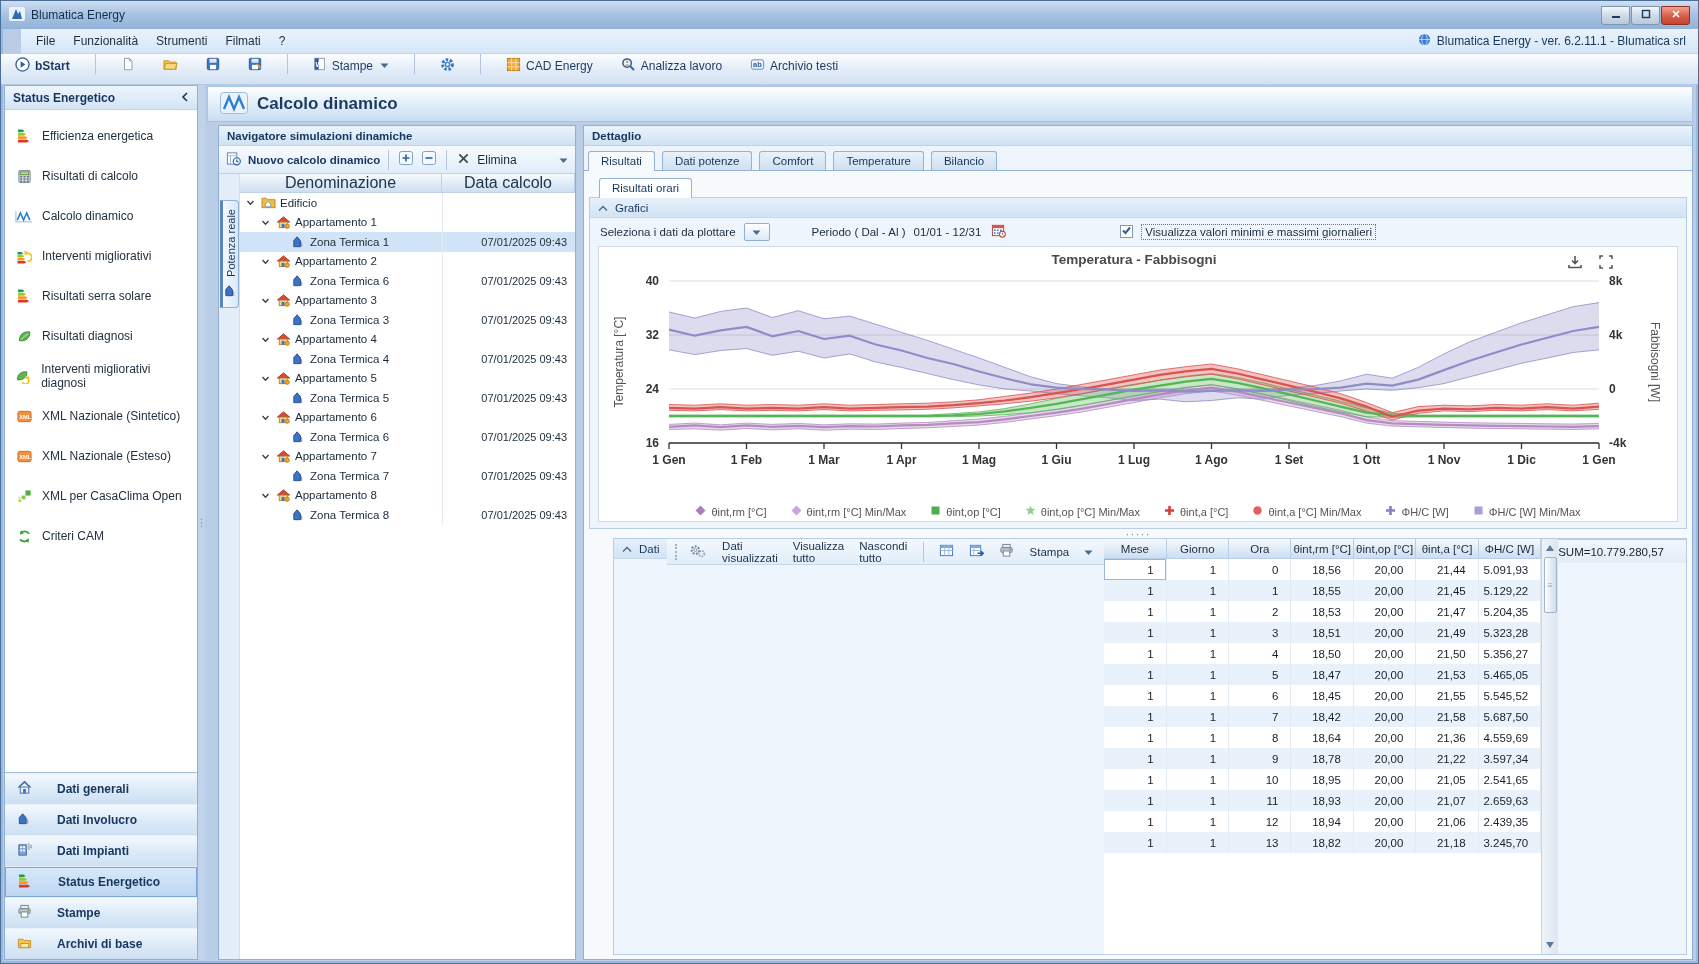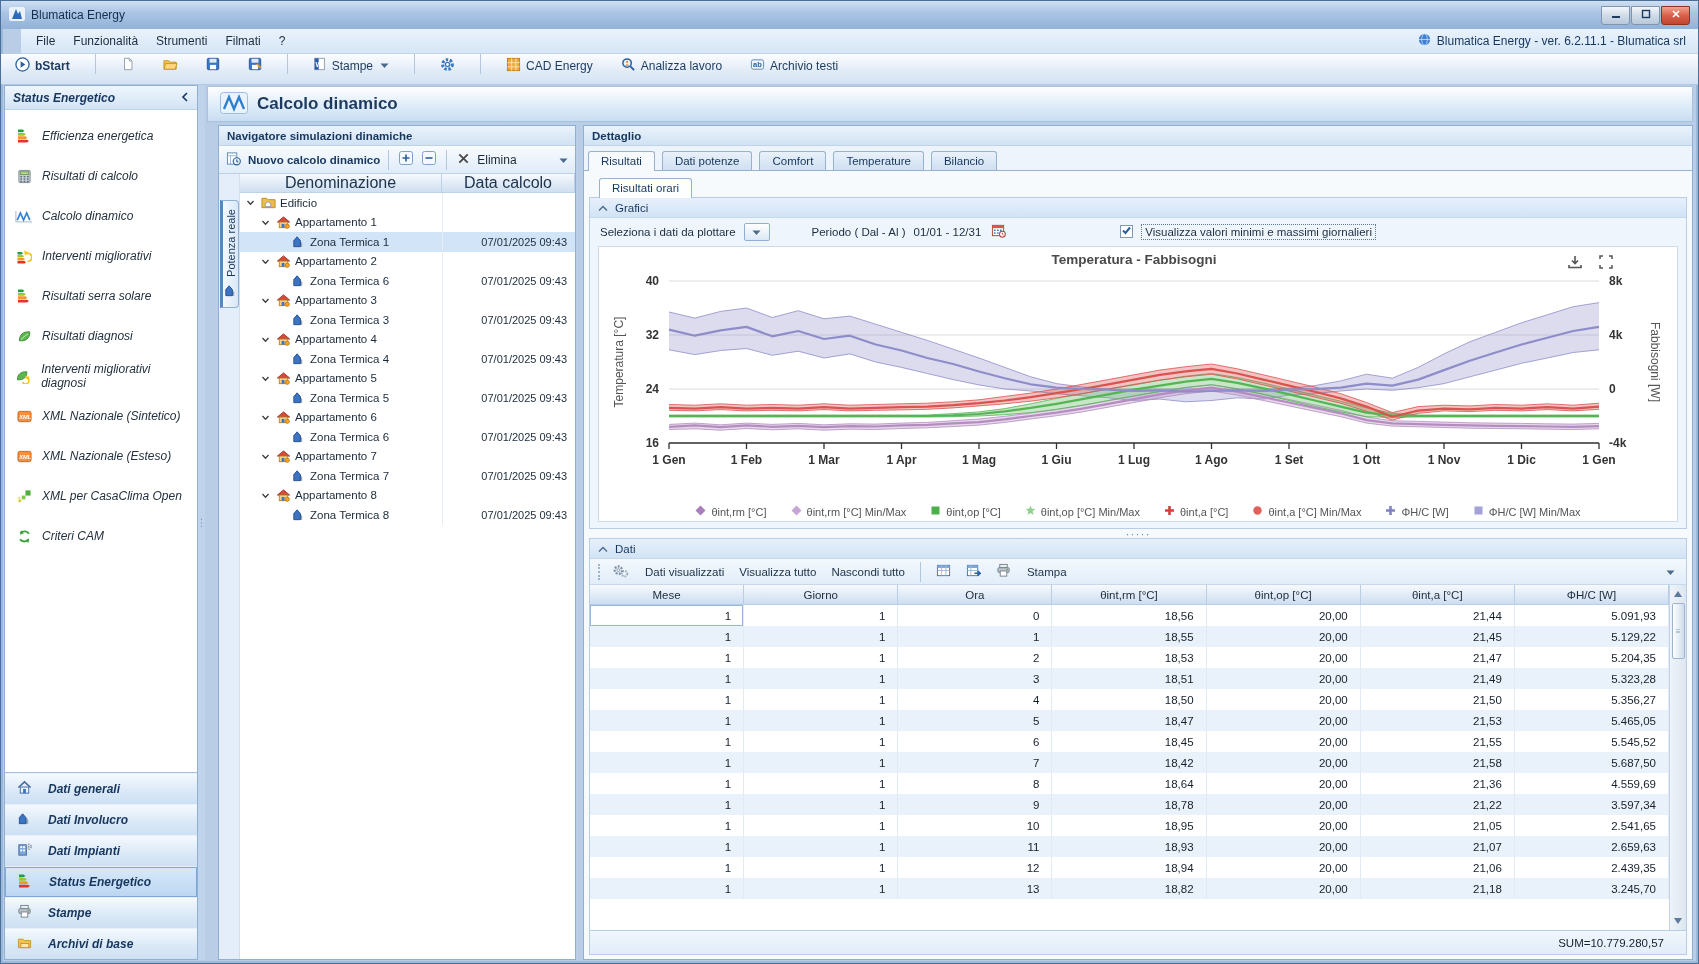--- a/index.html
+++ b/index.html
@@ -30,29 +30,29 @@
   .tbtn { display:flex; align-items:center; gap:5px; padding:3px 6px; border-radius:3px; color:#1d3a5e; }
   .tbtn.bold { font-weight:bold; }
   .tsep { width:1px; height:20px; background:#b2c6dc; margin:0 3px; }
   .caret { display:inline-flex; margin-left:2px; }
 
   
   .main { position:absolute; top:84px; left:3px; right:3px; bottom:3px; display:flex; }
 
   
   .sidebar { width:201px; display:flex; flex-direction:column; background:#fff;
-    border:1px solid #8fafd4;font-style:italic; }
+    border:1px solid #8fafd4; }
   .side-header { height:24px; flex:0 0 24px; display:flex; align-items:center; justify-content:space-between;
     padding:0 8px; font-weight:bold; color:#17365d;
     background:linear-gradient(#eef5fd,#d3e4f5); border-bottom:1px solid #bed2e8; }
   .side-list { flex:1 1 auto; overflow:hidden; padding-top:6px; }
   .side-item { height:40px; display:flex; align-items:center; gap:9px; padding:0 6px 0 10px; color:#23313f; cursor:default; }
   .side-item .icn { width:18px; display:flex; justify-content:center; }
   .side-nav { border-top:1px solid #a8c0da; }
-  .nav-item { height:31px; display:flex; align-items:center; gap:16px; padding:0 6px 0 12px;
+  .nav-item { height:31px; display:flex; align-items:center; gap:25px; padding:0 6px 0 12px;
     font-weight:bold; color:#17365d; border-top:1px solid #e7f0fa;
     background:linear-gradient(#f4f9fe,#d9e8f7 60%,#cde0f3); cursor:default; }
   .nav-item.active { background:linear-gradient(#d8e9fb,#bcd6f1); box-shadow:inset 0 0 0 1px #7da7d8; }
 
   .v-splitter { width:7px; background:#bfd3ea; display:flex; align-items:center; justify-content:center;
     color:#7a93b2; font-size:10px; letter-spacing:0; }
 
   
   .content { flex:1 1 auto; display:flex; flex-direction:column; padding:0 2px 0 2px; }
   .page-header { height:36px; flex:0 0 36px; display:flex; align-items:center; gap:9px; padding:0 12px;
@@ -119,21 +119,21 @@
 
   .chart-box { margin:1px 8px 6px; background:#fff; border:1px solid #ccdaea; position:relative; height:276px; }
   .chart-actions { position:absolute; top:8px; right:64px; display:flex; gap:16px; }
   .legend { position:absolute; left:0; right:0; bottom:3px; display:flex; justify-content:center; gap:24px;
     font-size:11px; color:#555; align-items:center; }
   .legend .li { display:flex; align-items:center; gap:5px; }
 
   .split-dots { height:9px; display:flex; align-items:center; justify-content:center; color:#7a93b2;
     font-size:12px; letter-spacing:1px; }
 
-  .dati-sec { flex:1 1 auto; display:flex; flex-direction:column; min-height:0; }
+  .dati-sec { flex:1 1 auto; display:flex; flex-direction:row; min-height:0;margin-left:24px; }
   .dati-toolbar { height:26px; flex:0 0 26px; display:flex; align-items:center; gap:9px; padding:0 8px;
     font-size:11.5px; color:#20354c; background:linear-gradient(#f3f8fd,#e1edf9); border-bottom:1px solid #c6d8ec; }
   .drag-dots { width:3px; height:16px; border-left:2px dotted #9db4cc; }
   .dt-item { display:flex; align-items:center; gap:16px; padding:2px 3px; border-radius:2px; }
 
   .data-wrap { flex:1 1 auto; display:flex; min-height:0; background:#fff; }
   .data-table { flex:1 1 auto; display:flex; flex-direction:column; min-width:0; }
   .dt-head { display:flex; height:20px; flex:0 0 20px; }
   .dt-hcell { flex:1 1 0; display:flex; align-items:center; justify-content:center; font-size:11.5px; color:#1c2c3c;
     background:linear-gradient(#f7fafd,#dde9f6 60%,#ccdef2); border-right:1px solid #b9cde4; border-bottom:1px solid #b9cde4; }

